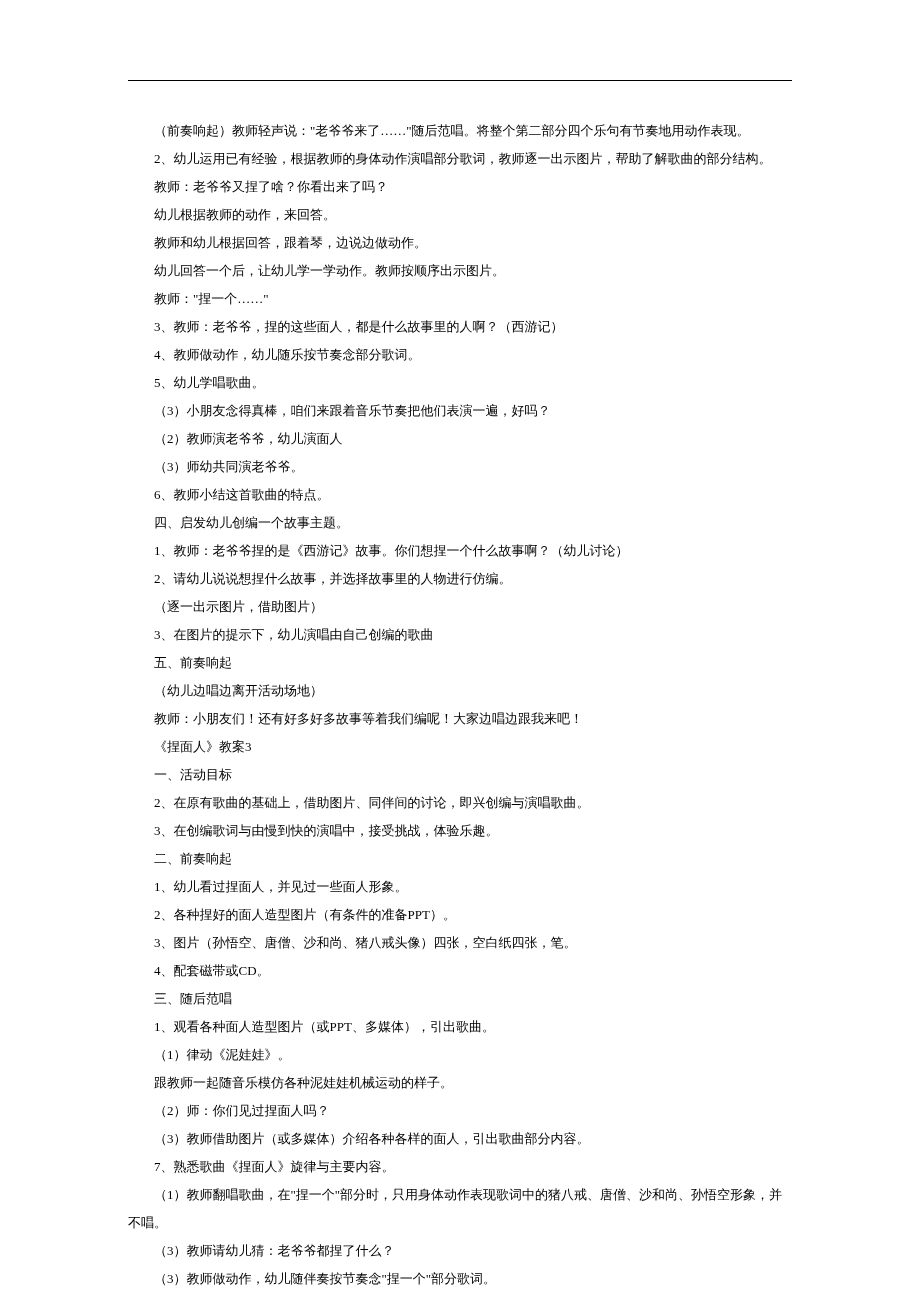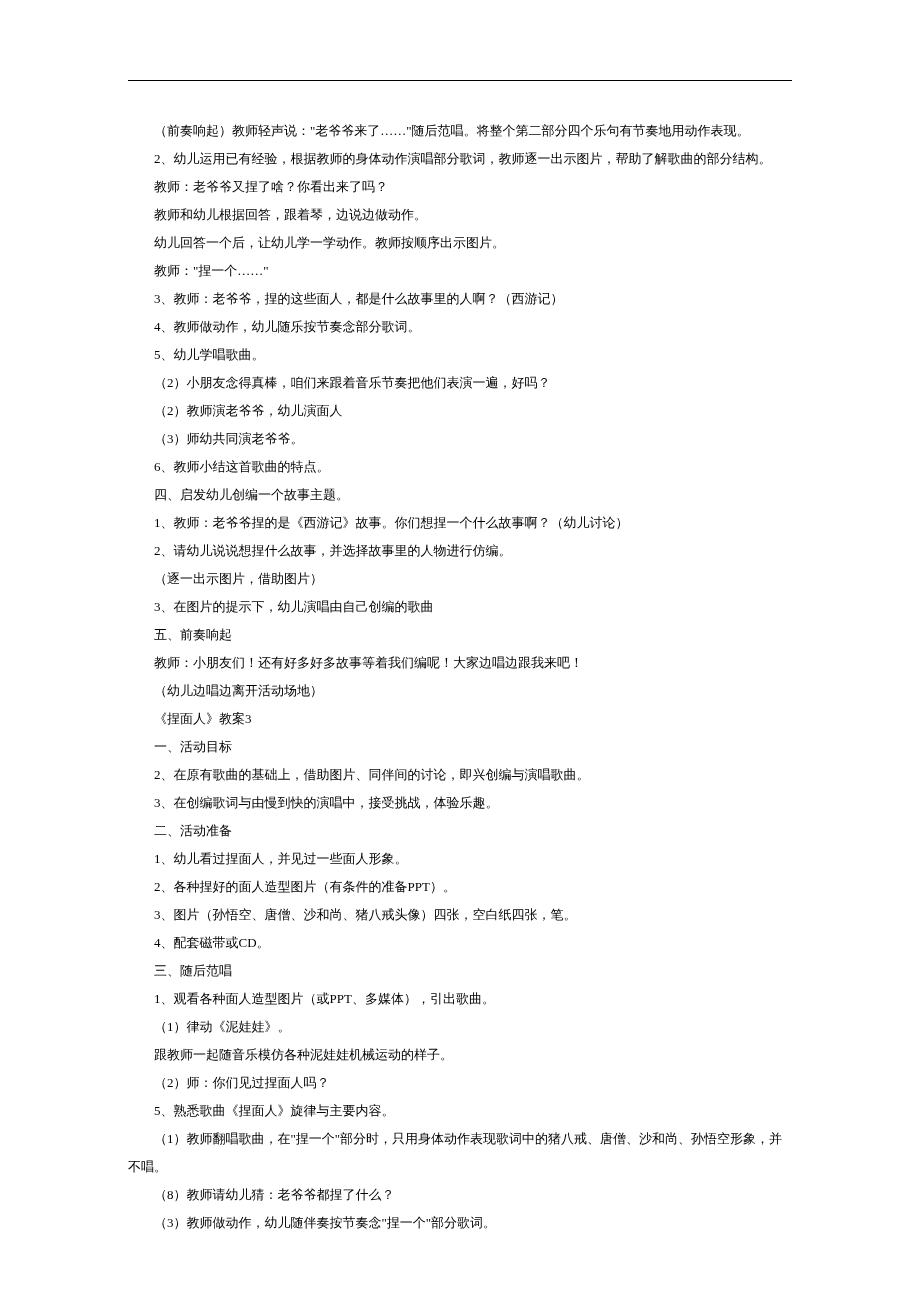--- a/index.html
+++ b/index.html
@@ -29,50 +29,52 @@
 </style>
 </head>
 <body>
 
 <div class="page">
   <div class="divider"></div>
   <div id="content">
       <div class="line indent">（前奏响起）教师轻声说："老爷爷来了……"随后范唱。将整个第二部分四个乐句有节奏地用动作表现。</div>
       <div class="line indent">2、幼儿运用已有经验，根据教师的身体动作演唱部分歌词，教师逐一出示图片，帮助了解歌曲的部分结构。</div>
       <div class="line indent">教师：老爷爷又捏了啥？你看出来了吗？</div>
+      <div class="line indent">幼儿根据教师的动作，来回答。</div>
       <div class="line indent">教师和幼儿根据回答，跟着琴，边说边做动作。</div>
       <div class="line indent">幼儿回答一个后，让幼儿学一学动作。教师按顺序出示图片。</div>
       <div class="line indent">教师："捏一个……"</div>
       <div class="line indent">3、教师：老爷爷，捏的这些面人，都是什么故事里的人啊？（西游记）</div>
       <div class="line indent">4、教师做动作，幼儿随乐按节奏念部分歌词。</div>
       <div class="line indent">5、幼儿学唱歌曲。</div>
-      <div class="line indent">（2）小朋友念得真棒，咱们来跟着音乐节奏把他们表演一遍，好吗？</div>
+      <div class="line indent">（3）小朋友念得真棒，咱们来跟着音乐节奏把他们表演一遍，好吗？</div>
       <div class="line indent">（2）教师演老爷爷，幼儿演面人</div>
       <div class="line indent">（3）师幼共同演老爷爷。</div>
       <div class="line indent">6、教师小结这首歌曲的特点。</div>
       <div class="line indent">四、启发幼儿创编一个故事主题。</div>
       <div class="line indent">1、教师：老爷爷捏的是《西游记》故事。你们想捏一个什么故事啊？（幼儿讨论）</div>
       <div class="line indent">2、请幼儿说说想捏什么故事，并选择故事里的人物进行仿编。</div>
       <div class="line indent">（逐一出示图片，借助图片）</div>
       <div class="line indent">3、在图片的提示下，幼儿演唱由自己创编的歌曲</div>
       <div class="line indent">五、前奏响起</div>
+      <div class="line indent">（幼儿边唱边离开活动场地）</div>
       <div class="line indent">教师：小朋友们！还有好多好多故事等着我们编呢！大家边唱边跟我来吧！</div>
-      <div class="line indent">（幼儿边唱边离开活动场地）</div>
       <div class="line indent">《捏面人》教案3</div>
       <div class="line indent">一、活动目标</div>
       <div class="line indent">2、在原有歌曲的基础上，借助图片、同伴间的讨论，即兴创编与演唱歌曲。</div>
       <div class="line indent">3、在创编歌词与由慢到快的演唱中，接受挑战，体验乐趣。</div>
-      <div class="line indent">二、活动准备</div>
+      <div class="line indent">二、前奏响起</div>
       <div class="line indent">1、幼儿看过捏面人，并见过一些面人形象。</div>
       <div class="line indent">2、各种捏好的面人造型图片（有条件的准备PPT）。</div>
       <div class="line indent">3、图片（孙悟空、唐僧、沙和尚、猪八戒头像）四张，空白纸四张，笔。</div>
       <div class="line indent">4、配套磁带或CD。</div>
       <div class="line indent">三、随后范唱</div>
       <div class="line indent">1、观看各种面人造型图片（或PPT、多媒体），引出歌曲。</div>
       <div class="line indent">（1）律动《泥娃娃》。</div>
       <div class="line indent">跟教师一起随音乐模仿各种泥娃娃机械运动的样子。</div>
       <div class="line indent">（2）师：你们见过捏面人吗？</div>
-      <div class="line indent">5、熟悉歌曲《捏面人》旋律与主要内容。</div>
+      <div class="line indent">（3）教师借助图片（或多媒体）介绍各种各样的面人，引出歌曲部分内容。</div>
+      <div class="line indent">7、熟悉歌曲《捏面人》旋律与主要内容。</div>
       <div class="line indent">（1）教师翻唱歌曲，在"捏一个"部分时，只用身体动作表现歌词中的猪八戒、唐僧、沙和尚、孙悟空形象，并不唱。</div>
-      <div class="line indent">（8）教师请幼儿猜：老爷爷都捏了什么？</div>
+      <div class="line indent">（3）教师请幼儿猜：老爷爷都捏了什么？</div>
       <div class="line indent">（3）教师做动作，幼儿随伴奏按节奏念"捏一个"部分歌词。</div>
     </div>
 </div>
 
 </body></html>

